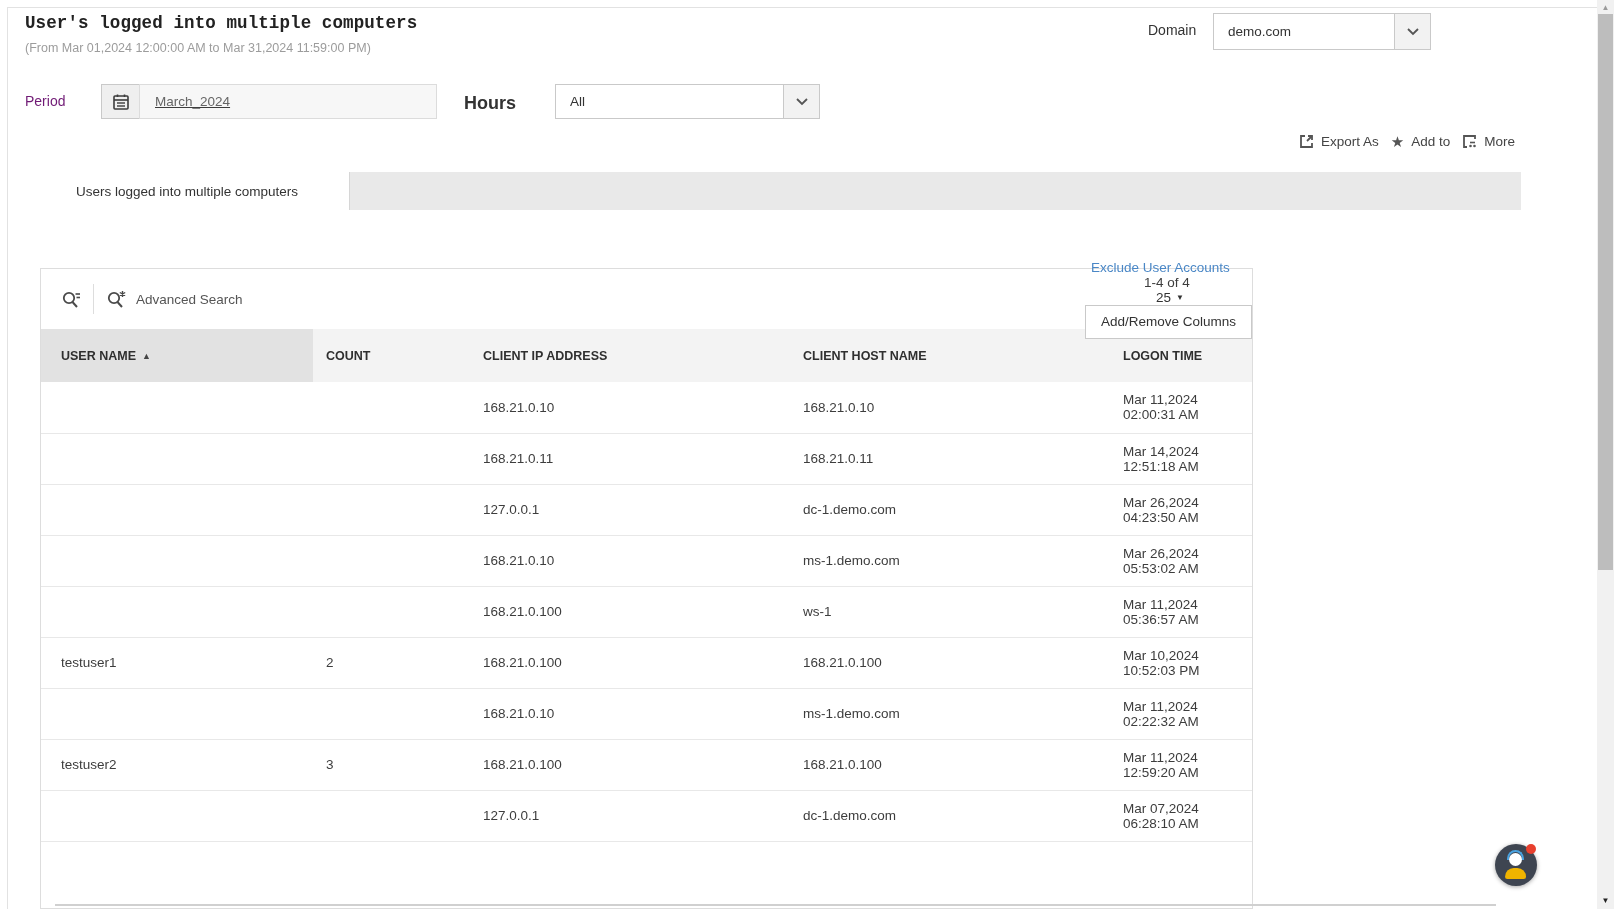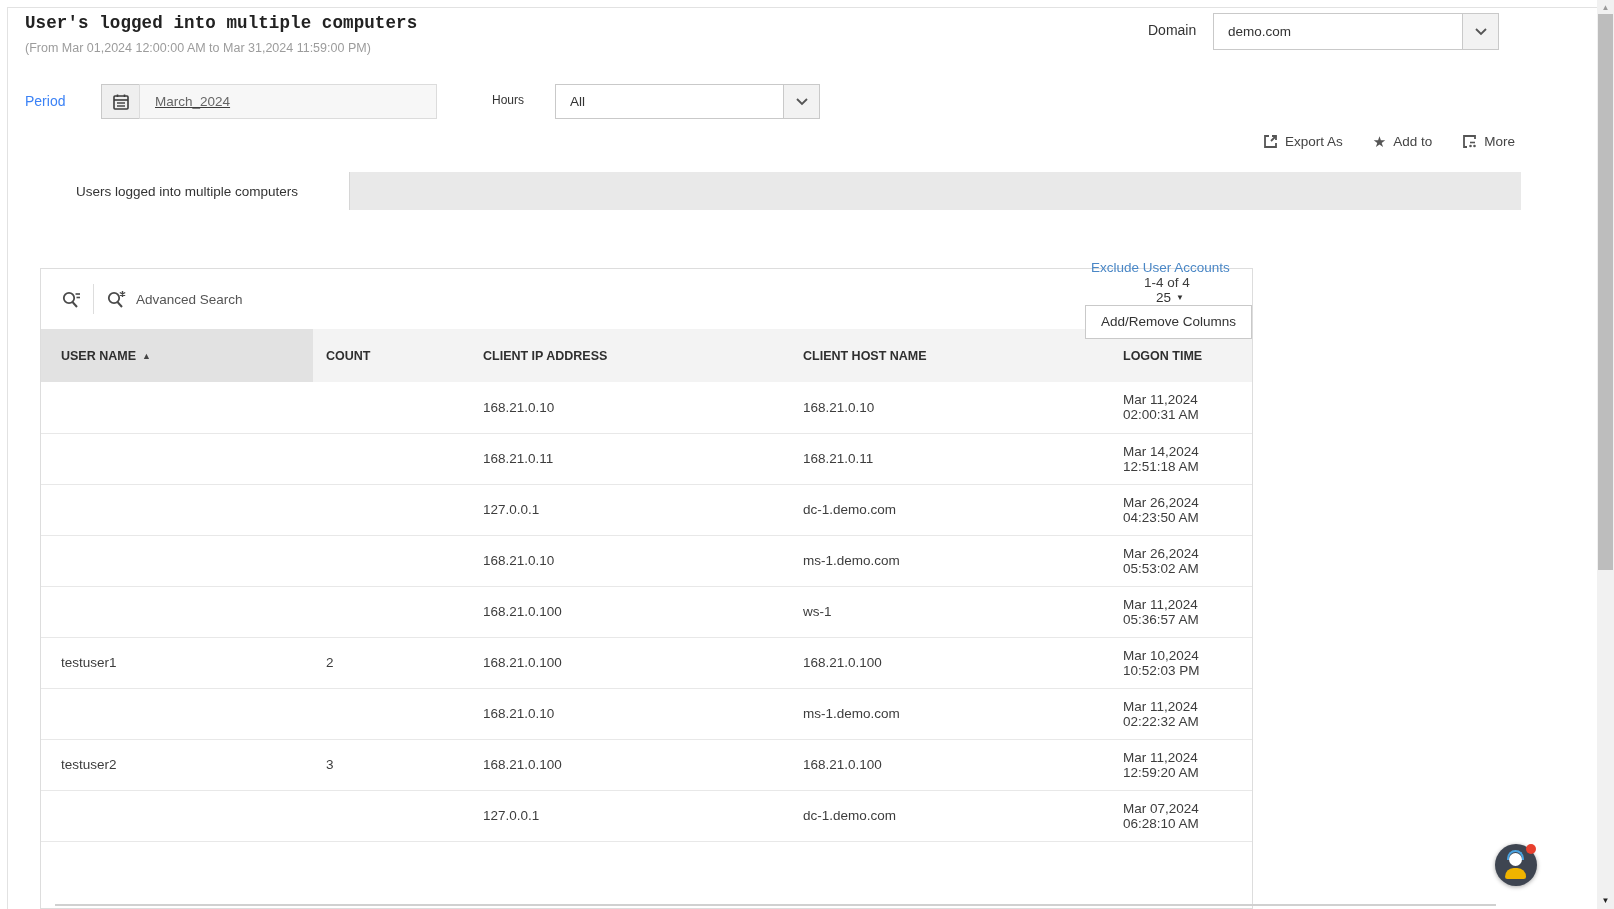--- a/index.html
+++ b/index.html
@@ -9,35 +9,35 @@
   .abs { position:absolute; }
 
   
   .edge-top  { left:7px; top:7px; width:1590px; height:1px; background:#e2e2e2; }
   .edge-left { left:7px; top:7px; width:1px; height:902px; background:#e2e2e2; }
 
   
   .title { left:25px; top:13px; font-size:17.5px; font-weight:700; color:#222; letter-spacing:.1px;font-family:Liberation Mono, monospace; }
   .subtitle { left:25px; top:41px; font-size:12.5px; color:#9c9c9c; }
   .domain-label { left:1148px; top:22px; font-size:14px; color:#333; }
-  .domain-select { left:1213px; top:13px; width:286px; height:37px; background:#fff; border:1px solid #c9c9c9; display:flex; align-items:center; cursor:pointer; }
+  .domain-select { left:1213px; top:13px; width:218px; height:37px; background:#fff; border:1px solid #c9c9c9; display:flex; align-items:center; cursor:pointer; }
   .domain-select .val { flex:1; padding-left:14px; font-size:13.5px; color:#333; }
   .select-caret { width:36px; height:100%; border-left:1px solid #c9c9c9; background:#f2f2f2; display:flex; align-items:center; justify-content:center; }
 
   
-  .period-label { left:25px; top:93px; font-size:14px; color:#3b82f6; }
+  .period-label { left:25px; top:93px; font-size:14px; color:#701a75; }
   .cal-btn { left:101px; top:84px; width:39px; height:35px; background:#efefef; border:1px solid #c9c9c9; display:flex; align-items:center; justify-content:center; cursor:pointer; }
   .period-input { left:139px; top:84px; width:298px; height:35px; background:#f7f7f7; border:1px solid #dcdcdc; display:flex; align-items:center;text-decoration:underline; }
   .period-input .val { padding-left:15px; font-size:13.5px; color:#666; }
-  .hours-label { left:492px; top:93px; font-size:12px; color:#333; }
+  .hours-label { left:464px; top:93px; font-size:18px; color:#333;font-weight:bold; }
   .hours-select { left:555px; top:84px; width:265px; height:35px; background:#fff; border:1px solid #c9c9c9; display:flex; align-items:center; cursor:pointer; }
   .hours-select .val { flex:1; padding-left:14px; font-size:13.5px; color:#333; }
 
   
-  .actions { right:99px; top:134px; display:flex; align-items:center; gap:30px; }
+  .actions { right:99px; top:134px; display:flex; align-items:center; gap:12px; }
   .action-btn { display:flex; align-items:center; gap:7px; font-size:13.5px; color:#444; cursor:pointer; }
   .action-btn .glyph { font-size:15px; color:#555; line-height:1; }
 
   
   .tabbar { left:25px; top:172px; width:1496px; height:38px; background:#e9e9e9; }
   .tab-active { position:absolute; left:0; top:0; width:325px; height:38px; background:#fff; border-right:1px solid #d6d6d6; display:flex; align-items:center; justify-content:center; font-size:13.5px; color:#333; cursor:pointer; }
 
   
   .grid-box { left:40px; top:268px; width:1213px; height:641px; border:1px solid #ddd; background:#fff; }
   .toolbar { height:60px; display:flex; align-items:center; padding:0 0 0 17px; }

